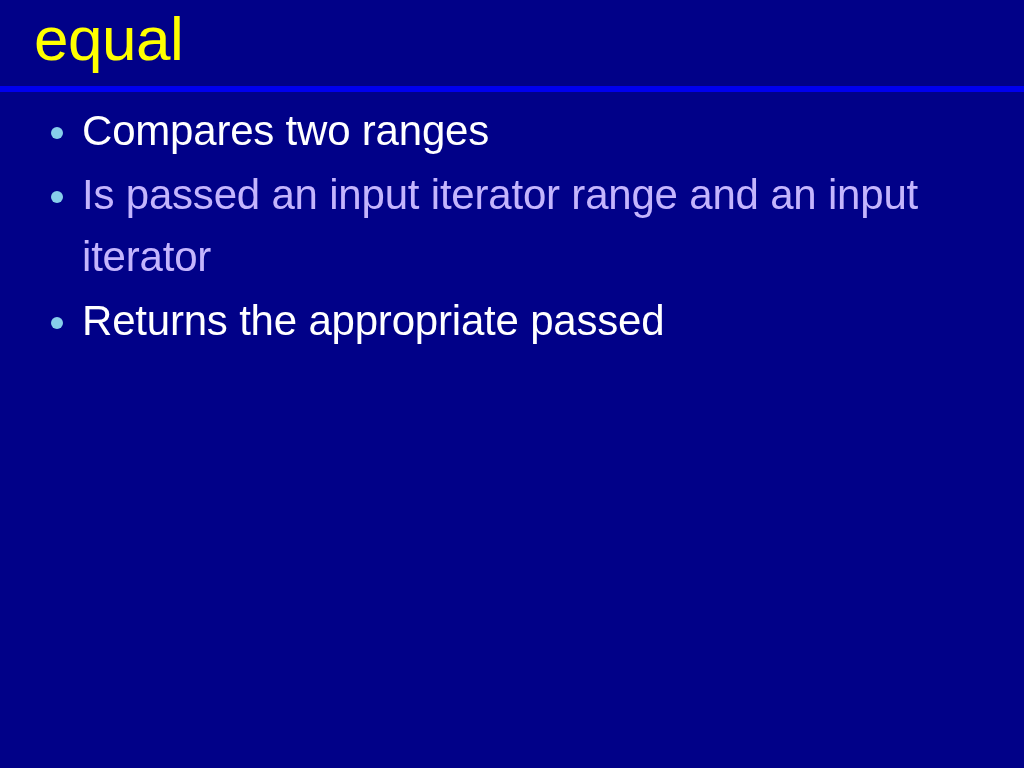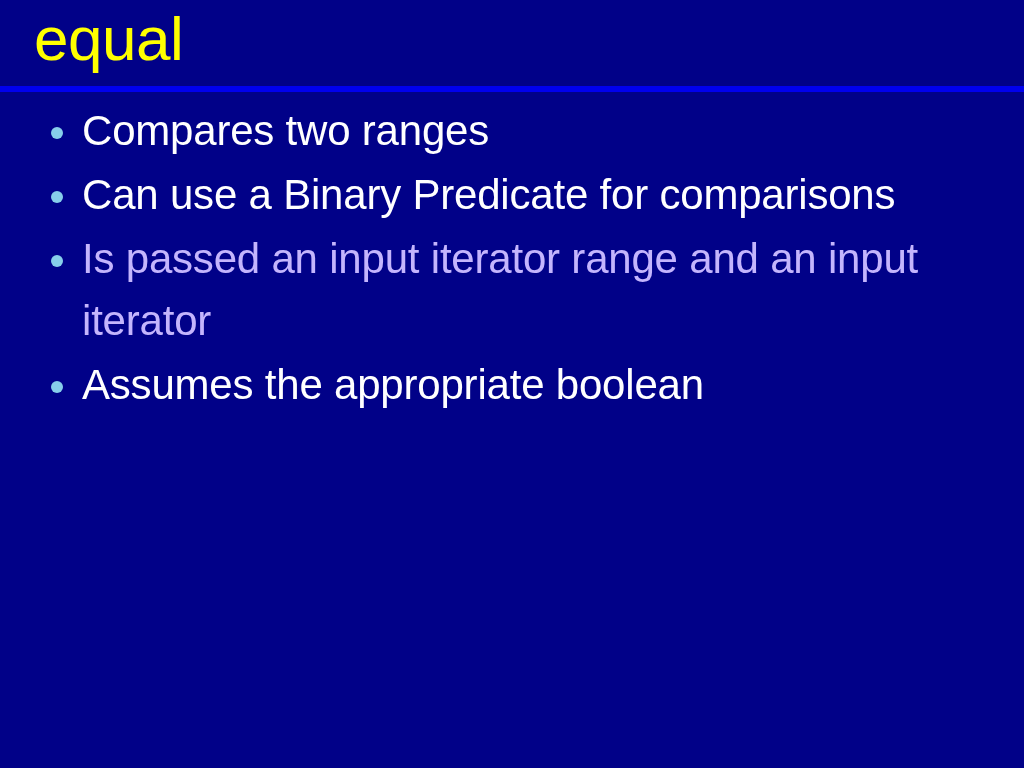--- a/index.html
+++ b/index.html
@@ -100,28 +100,24 @@
   </div>
 
   <div id="title-rule" style="background: rgb(0, 0, 238);"></div>
 
   <div id="body-area">
     <ul class="bullets" id="bullet-list">
         <li class="bullet-item" style="color: rgb(255, 255, 255);">
           <span class="bullet-marker" style="background: rgb(135, 206, 235);"></span>
           <span class="bullet-text">Compares two ranges</span>
         </li>
-        <li class="bullet-item" style="color: rgb(255, 255, 255);">
-          <span class="bullet-marker" style="background: rgb(135, 206, 235);"></span>
-          <span class="bullet-text">Can use a Binary Predicate for comparisons</span>
-        </li>
         <li class="bullet-item" style="color: #c4b5fd;">
           <span class="bullet-marker" style="background: rgb(135, 206, 235);"></span>
           <span class="bullet-text">Is passed an input iterator range and an input iterator</span>
         </li>
         <li class="bullet-item" style="color: rgb(255, 255, 255);">
           <span class="bullet-marker" style="background: rgb(135, 206, 235);"></span>
-          <span class="bullet-text">Assumes the appropriate boolean</span>
+          <span class="bullet-text">Returns the appropriate passed</span>
         </li>
       </ul>
   </div>
 
 </div>
 
 </body></html>

